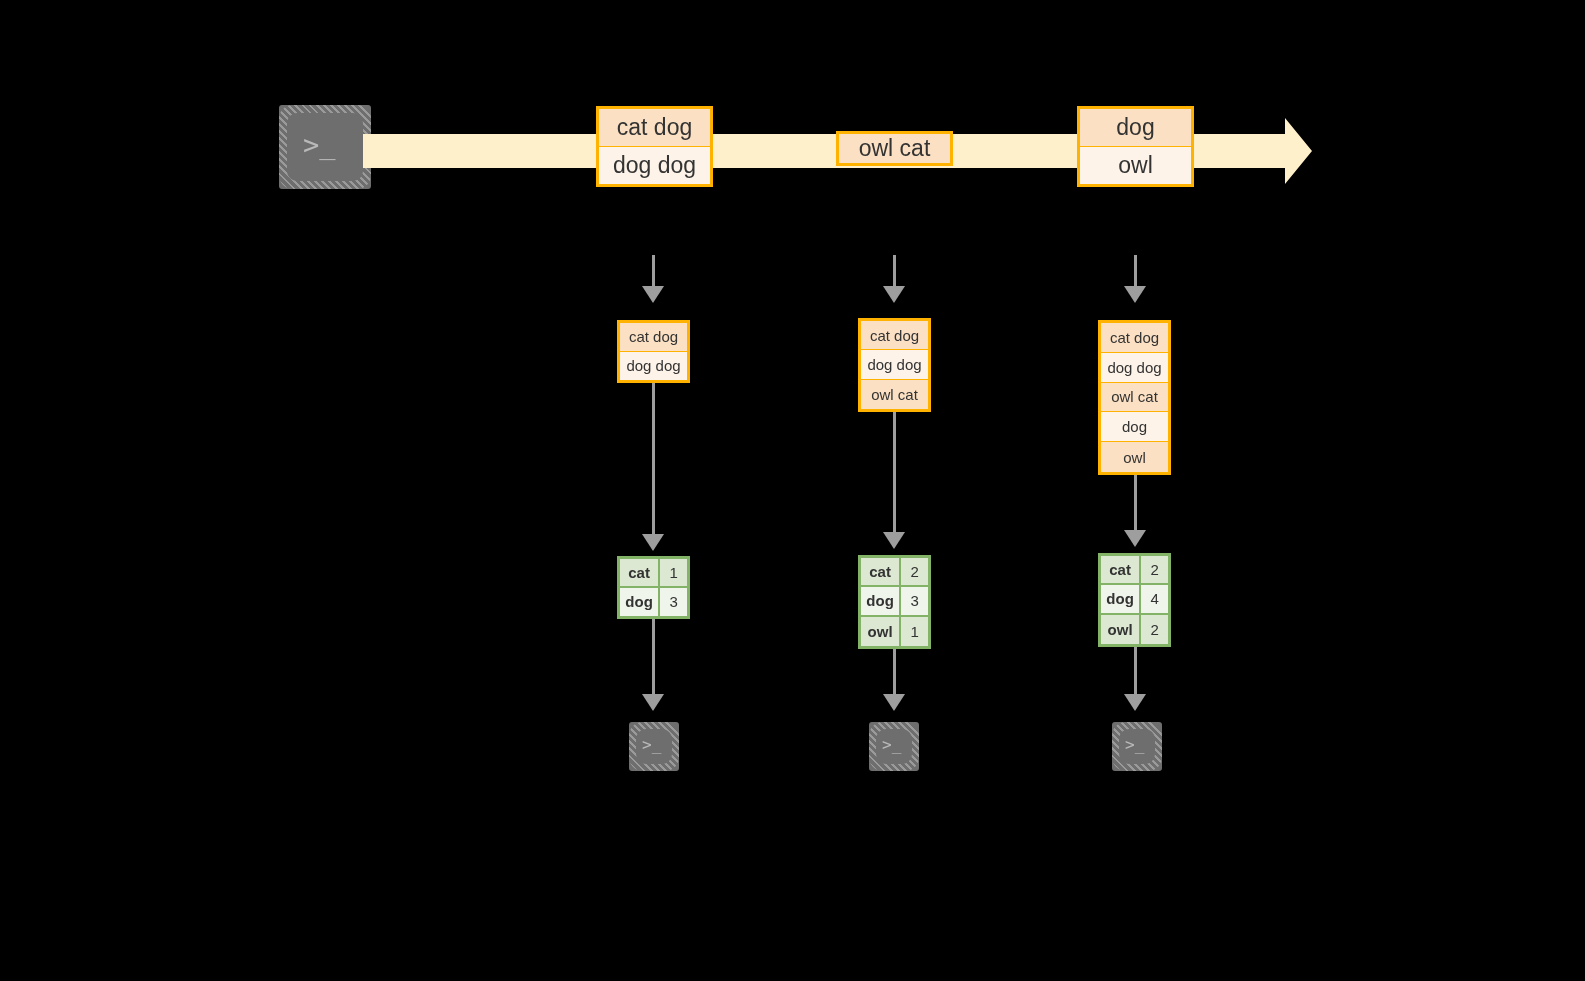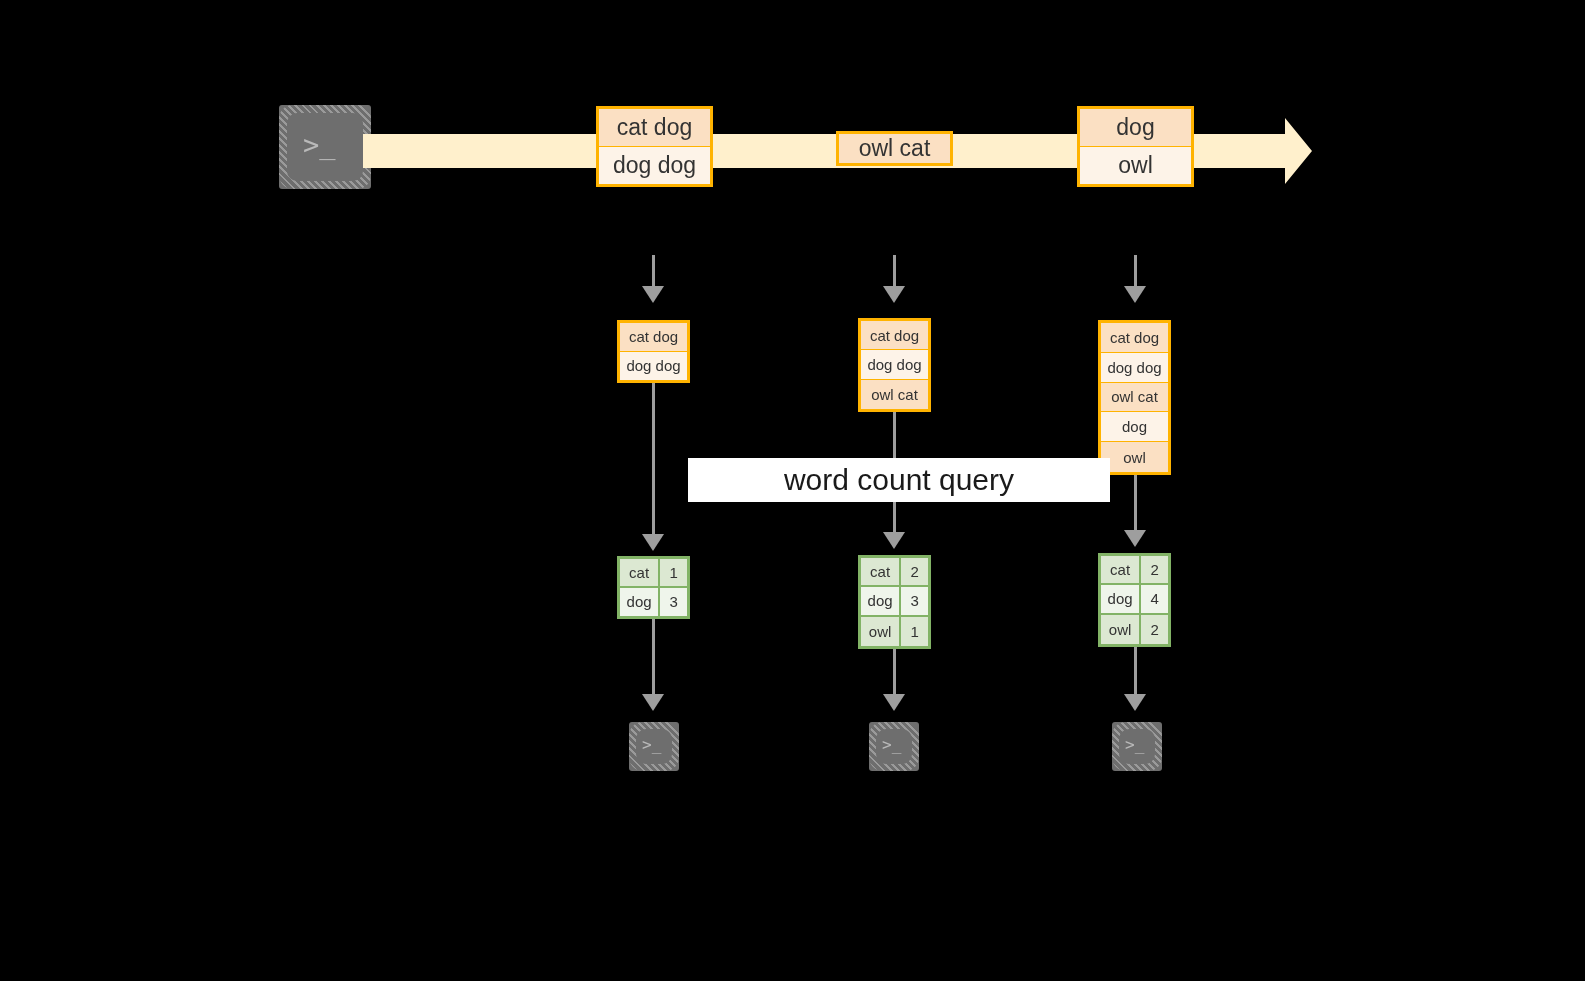--- a/index.html
+++ b/index.html
@@ -101,20 +101,21 @@
   .res-cell {
     box-sizing: border-box;
     display: flex;
     align-items: center;
     justify-content: center;
     color: #333333;
     white-space: nowrap;
   }
   .res-cell.key {
     border-right: 2px solid #82B366;
+    font-weight: bold;
   }
   .res-row.dark  .res-cell { background: #DCE8D2; }
   .res-row.light .res-cell { background: #EFF5EB; }
 
   
   .vline {
     position: absolute;
     background: #9E9E9E;
     width: 3px;
     z-index: 2;
@@ -268,17 +269,14 @@
   </div>
   <div class="vline" style="left:1134px; top:647px; height:48px;"></div>
   <div class="vhead" style="left:1124px; top:694px;"></div>
 
   <div class="terminal" style="left:1103px; top:713px; width:68px; height:67px;">
     <div class="terminal-hatch"></div>
     <div class="terminal-body" style="left:7px; top:7px; right:7px; bottom:7px;"></div>
     <div class="term-prompt" style="left:13px; top:15px; font-size:16px;">&gt;_</div>
   </div>
 
-  <div class="query-band" style="left:688px; top:458px; width:422px; height:44px;">
-    <span style="font-size:30px;">word count query</span>
-  </div>
 
 </div>
 
 </body></html>

